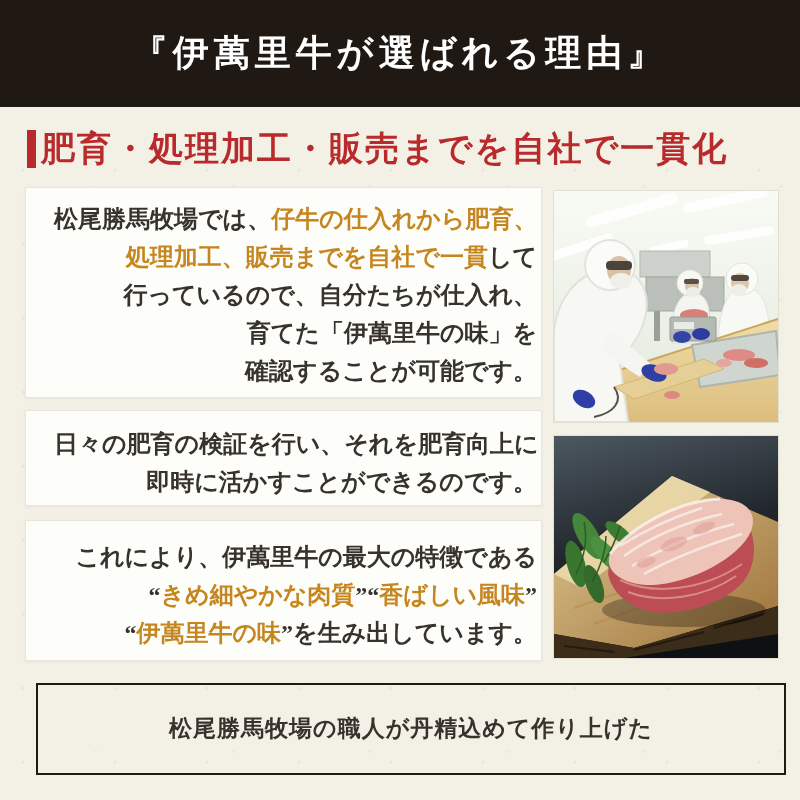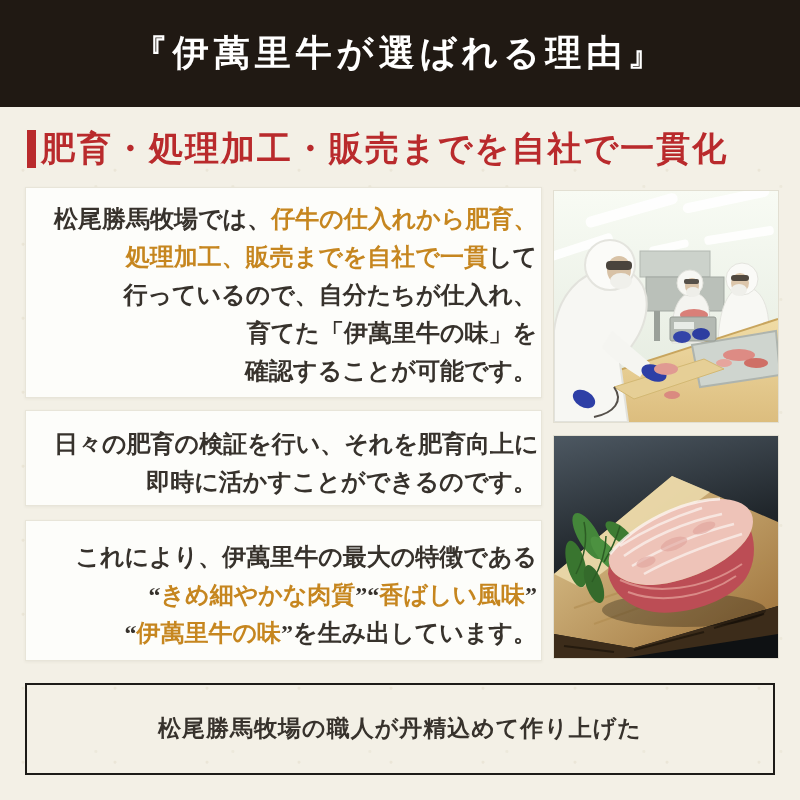--- a/index.html
+++ b/index.html
@@ -57,21 +57,21 @@
 
   .photo {
     position:absolute; left:553px; overflow:hidden;
     border:1px solid #e2dfd2; background:#ddd;
   }
   .photo-facility { top:190px; width:226px; height:233px; }
   .photo-steak    { top:435px; width:226px; height:224px; }
   .photo svg { display:block; }
 
   .footer-box {
-    position:absolute; top:683px; left:25px; width:750px; height:92px;
+    position:absolute; top:683px; left:36px; width:750px; height:92px;
     border:2px solid var(--c-footer_border, #1d1b18);
     display:flex; flex-direction:column; align-items:center; justify-content:center;
   }
   .footer-box p {
     font-size:23px; font-weight:700; line-height:38px; letter-spacing:1px;
     color: var(--c-body_text, #37322c); white-space:nowrap;
   }
 </style>
 </head>
 <body>

